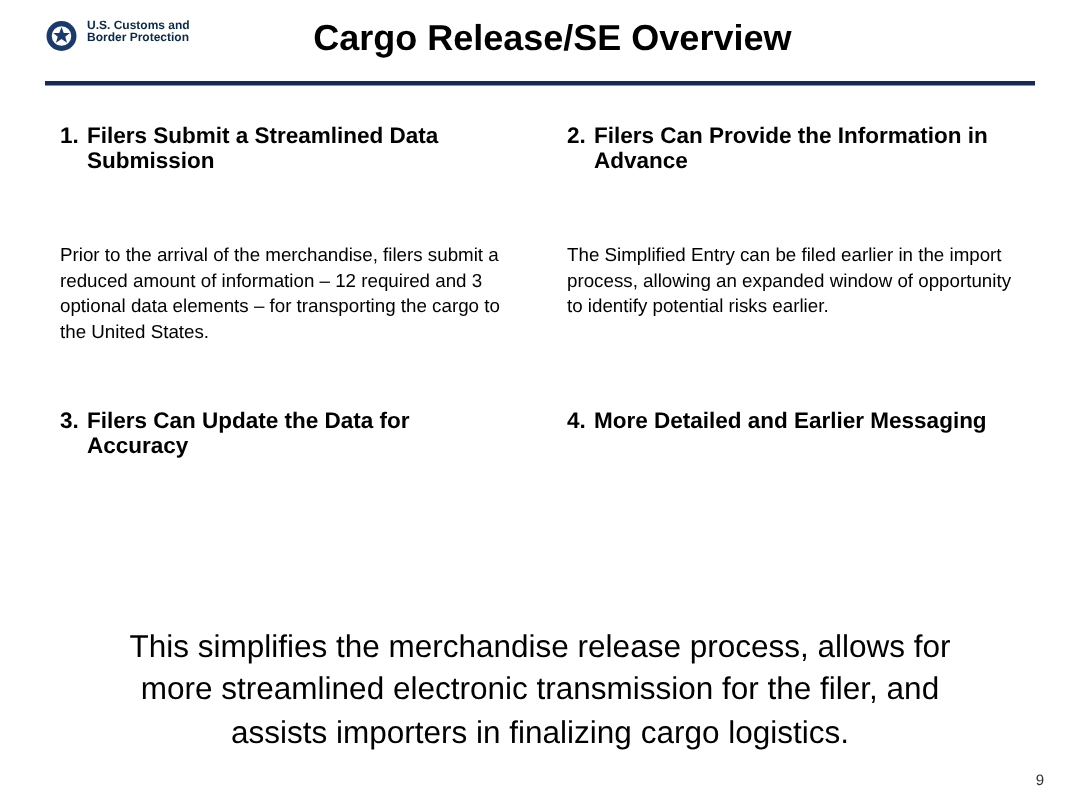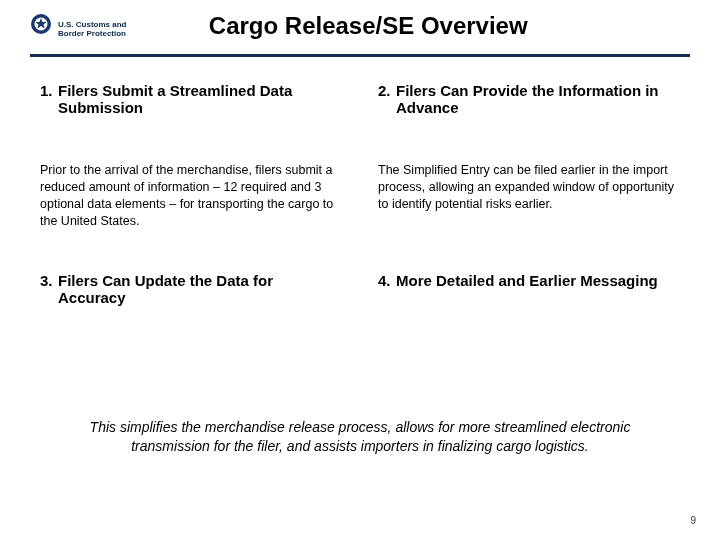--- a/index.html
+++ b/index.html
@@ -21,21 +21,21 @@
   .header {
     position: absolute;
     top: 12px;
     left: 30px;
     right: 30px;
     display: flex;
     align-items: center;
   }
   .logo {
     display: flex;
-    align-items: flex-end;
+    align-items: flex-start;
     gap: 6px;
   }
   .logo-text {
     font-size: 8px;
     line-height: 1.1;
     color: #0a2a4d;
     font-weight: bold;
   }
   .title {
     flex: 1;
@@ -78,22 +78,21 @@
   .cell-body {
     font-size: 12.5px;
     line-height: 1.35;
     margin-top: 46px;
   }
   .footer-summary {
     position: absolute;
     left: 60px;
     right: 60px;
     top: 418px;
-    font-size: 14px;
-    font-style: italic;
+    font-size: 21px;
     text-align: center;
     line-height: 1.35;
   }
   .pagenum {
     position: absolute;
     right: 24px;
     bottom: 14px;
     font-size: 10px;
     color: #333;
   }

